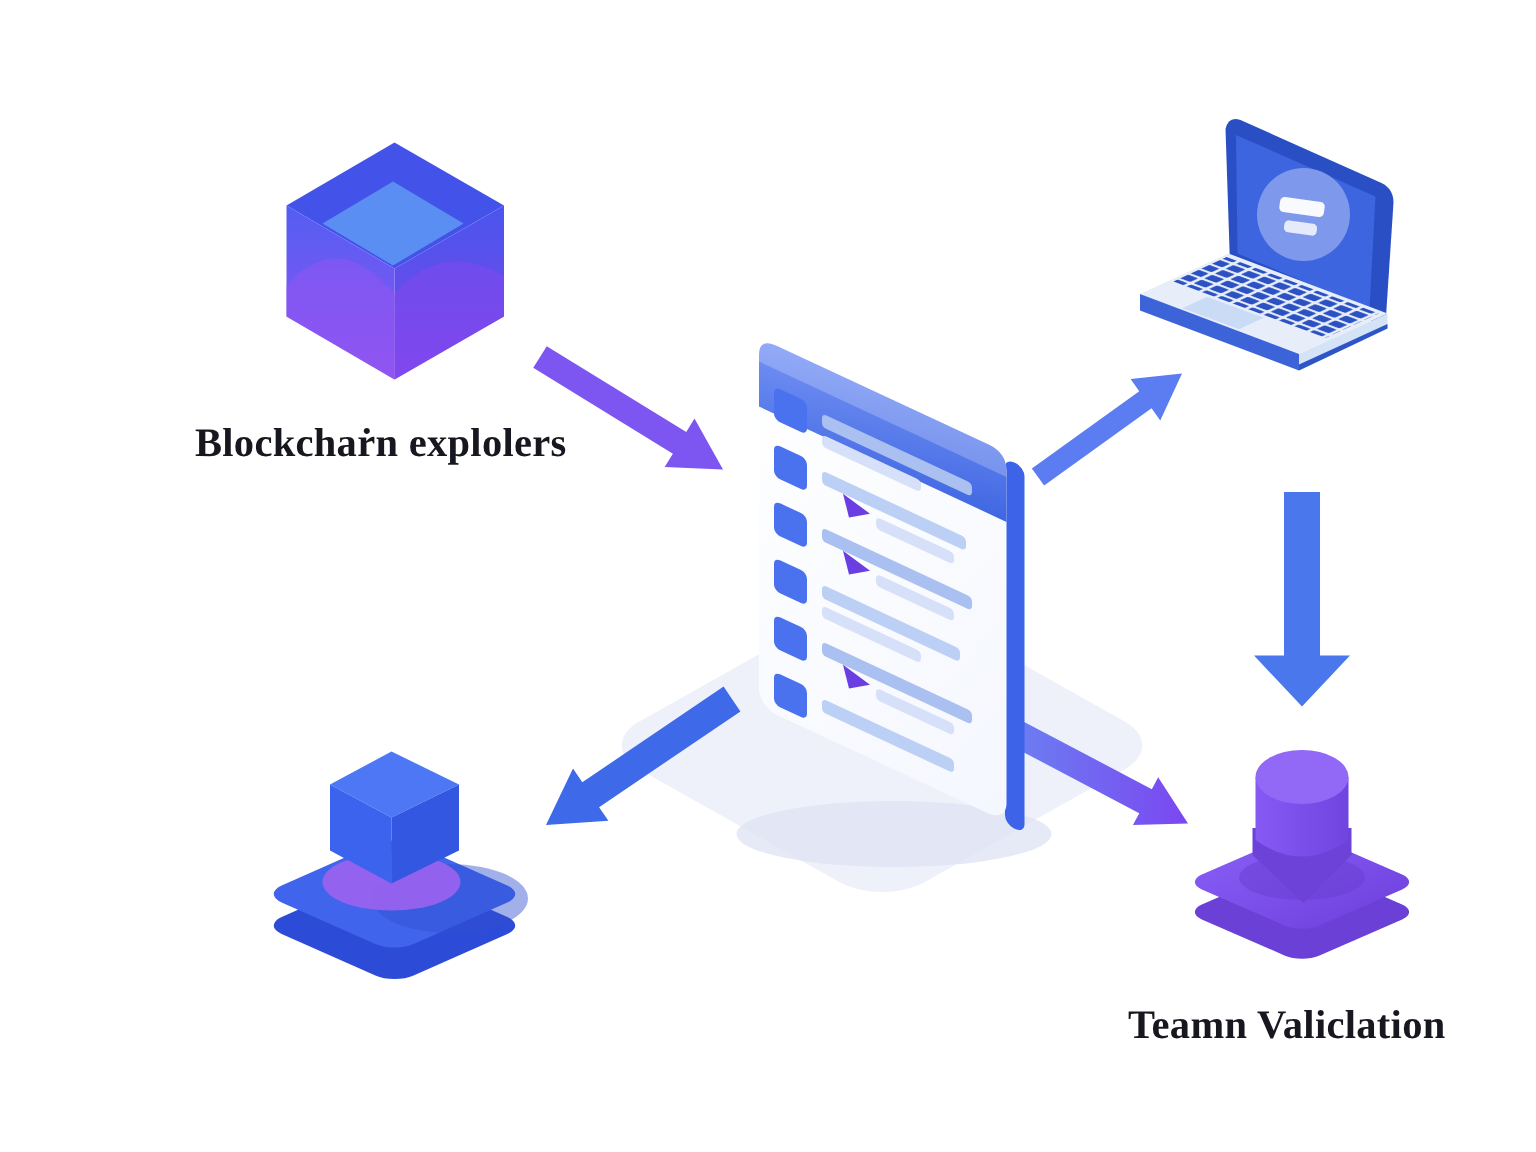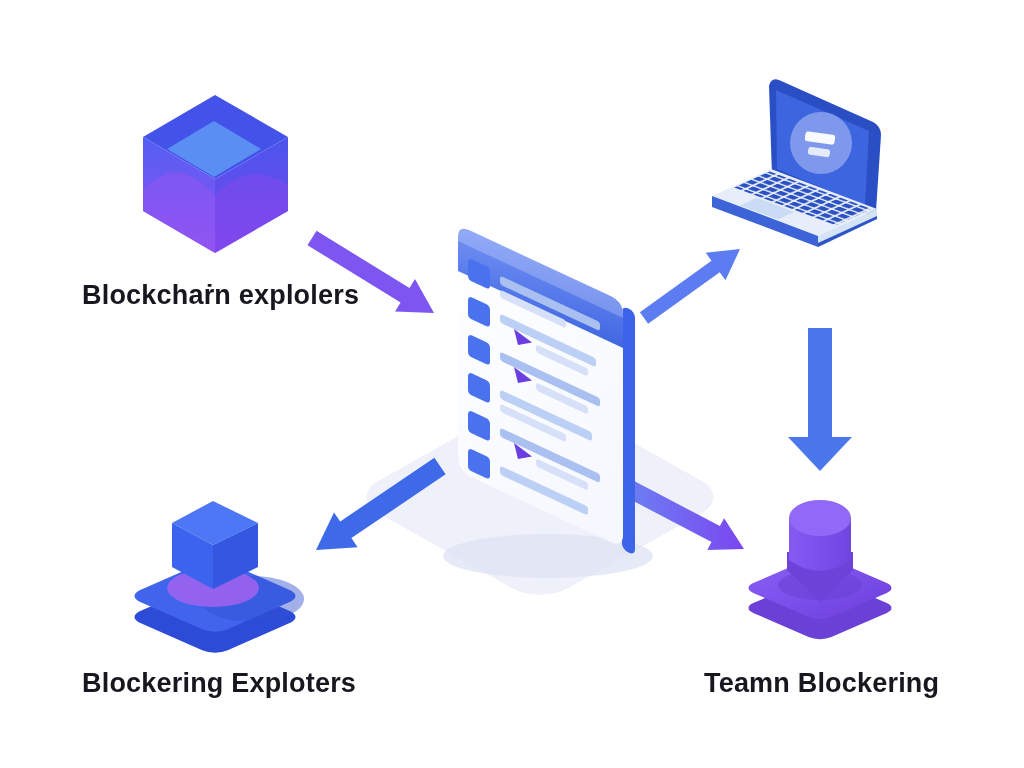--- a/index.html
+++ b/index.html
@@ -1,17 +1,17 @@
 <!DOCTYPE html>
 <html><head>
 <meta charset="utf-8">
 <style>
   html,body{margin:0;padding:0;background:#fff;}
   .stage{position:relative;width:943px;height:768px;background:#ffffff;overflow:hidden;
-         font-family:Liberation Sans, sans-serif;}
+         font-family:Liberation Serif, serif;margin-left:48px;}
   .stage svg{position:absolute;inset:0;}
   .node-label{position:absolute;font-weight:700;font-size:27px;line-height:30px;
               color:#17171f;letter-spacing:.2px;white-space:nowrap;}
   .lbl-blockchain{left:82px;top:280px;}
   .lbl-audit{left:724px;top:280px;}
   .lbl-explorer{left:82px;top:668px;}
   .lbl-validation{left:704px;top:668px;}
 </style>
 </head>
 <body>
@@ -151,15 +151,14 @@
       <rect x="-55.2" y="-55.2" width="110.4" height="110.4" rx="16" fill="url(#gStampBase)"></rect>
     </g>
     <ellipse cx="820" cy="585" rx="42" ry="15" fill="#6a40d4" opacity="0.55"></ellipse>
     <polygon points="787,552 853,552 853,570 821,602 787,570" fill="#6c42d8"></polygon>
     <path d="M789,518 L789,560 Q820,582 851,560 L851,518 Z" fill="url(#gStampBody)"></path>
     <ellipse cx="820" cy="518" rx="31" ry="18" fill="#9169f6"></ellipse>
   </g>
 </svg>
 
   <div class="node-label lbl-blockchain">Blockchaṙn explolers</div>
-  <div class="node-label lbl-explorer">Blockering Exploters</div>
-  <div class="node-label lbl-validation">Teamn Blockering</div>
+  <div class="node-label lbl-validation">Teamn Valiclation</div>
 </div>
 
 </body></html>

